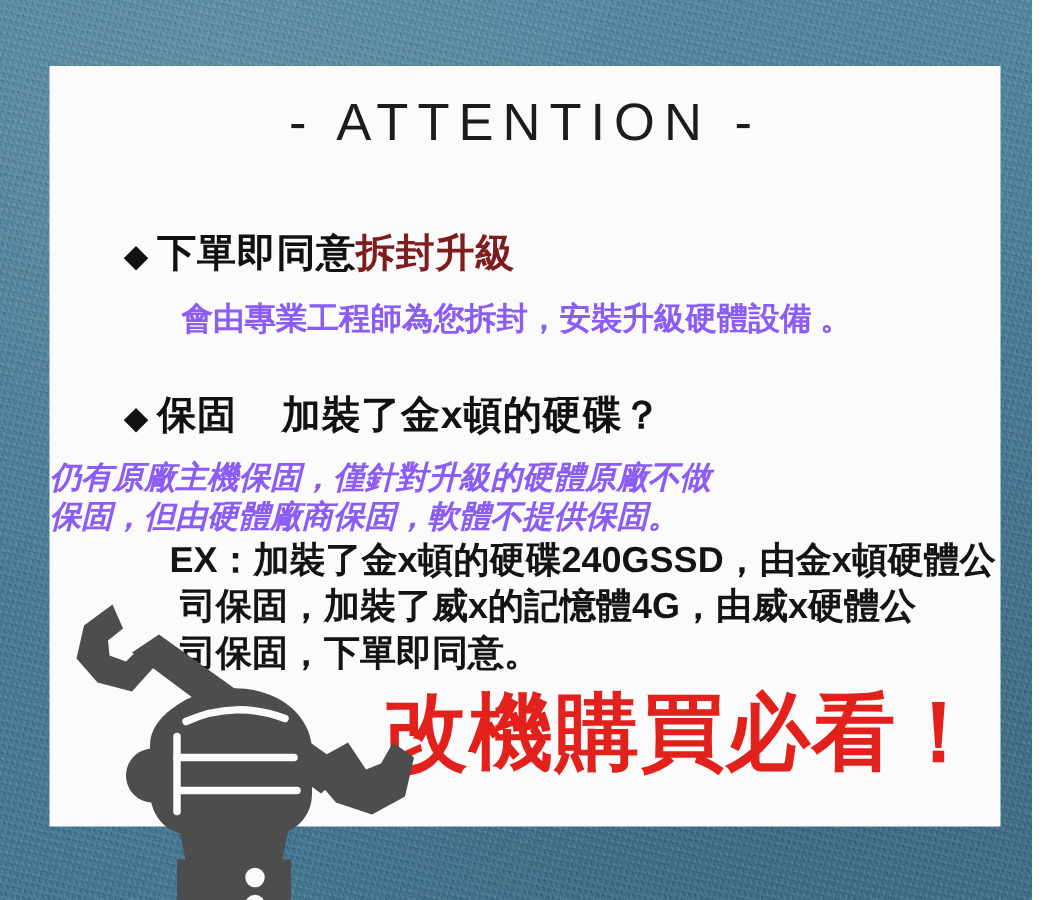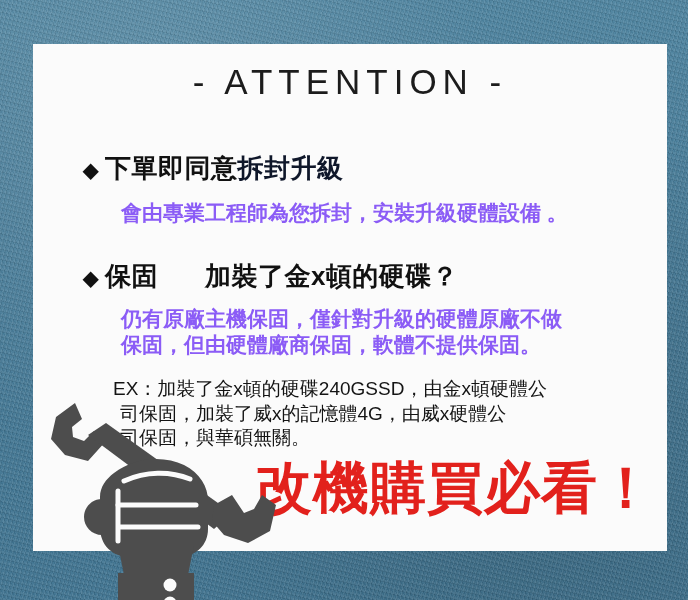--- a/index.html
+++ b/index.html
@@ -74,51 +74,51 @@
     letter-spacing: 0.5px;
     white-space: nowrap;
   }
   .diamond {
     font-size: 20px;
     line-height: 1;
     margin-right: 6px;
     color: #111111;
   }
   .red {
-    color: #0f172a;
+    color: #7f1d1d;
   }
   .gap-word {
     display: inline-block;
-    margin-right: 47px;
+    margin-right: 30px;
   }
 
   .sub {
     font-size: 21px;
     font-weight: 700;
     color: #8b5cf6;
     letter-spacing: 0px;
     line-height: 1.22;
     white-space: nowrap;
   }
 
   
   #block-1 { top: 107px; }
   #block-1 .bullet-line { margin-left: 50px; }
   #block-1 .sub { margin-left: 88px; margin-top: 14px; }
 
   
   #block-2 { top: 215px; }
   #block-2 .bullet-line { margin-left: 50px; }
-  #block-2 .sub { margin-left: 88px; margin-top: 12px; }
+  #block-2 .sub { margin-top: 12px; font-style: italic; }
 
   
   #block-ex {
-    top: 333px;
-    font-size: 19px;
-    font-weight: 400;
+    top: 314px;
+    font-size: 24px;
+    font-weight: 700;
     color: #141414;
     line-height: 1.30;
     white-space: nowrap;
   }
   #block-ex .ex-line-1 { margin-left: 80px; }
   #block-ex .ex-line-2,
   #block-ex .ex-line-3 { margin-left: 87px; }
 
   
   #callout {
@@ -175,21 +175,21 @@
       </div>
       <div class="sub">
         <div>仍有原廠主機保固，僅針對升級的硬體原廠不做</div>
         <div>保固，但由硬體廠商保固，軟體不提供保固。</div>
       </div>
     </div>
 
     <div class="block" id="block-ex">
       <div class="ex-line-1">EX：加裝了金x頓的硬碟240GSSD，由金x頓硬體公</div>
       <div class="ex-line-2">司保固，加裝了威x的記憶體4G，由威x硬體公</div>
-      <div class="ex-line-3">司保固，與華碩無關。</div>
+      <div class="ex-line-3">司保固，下單即同意。</div>
     </div>
 
     <div id="callout">改機購買必看！</div>
 
   </div>
 
   <div id="illustration">
     <svg viewBox="0 0 300 205" xmlns="http://www.w3.org/2000/svg" aria-hidden="true">
       <g fill="#4d4d4d">
 

